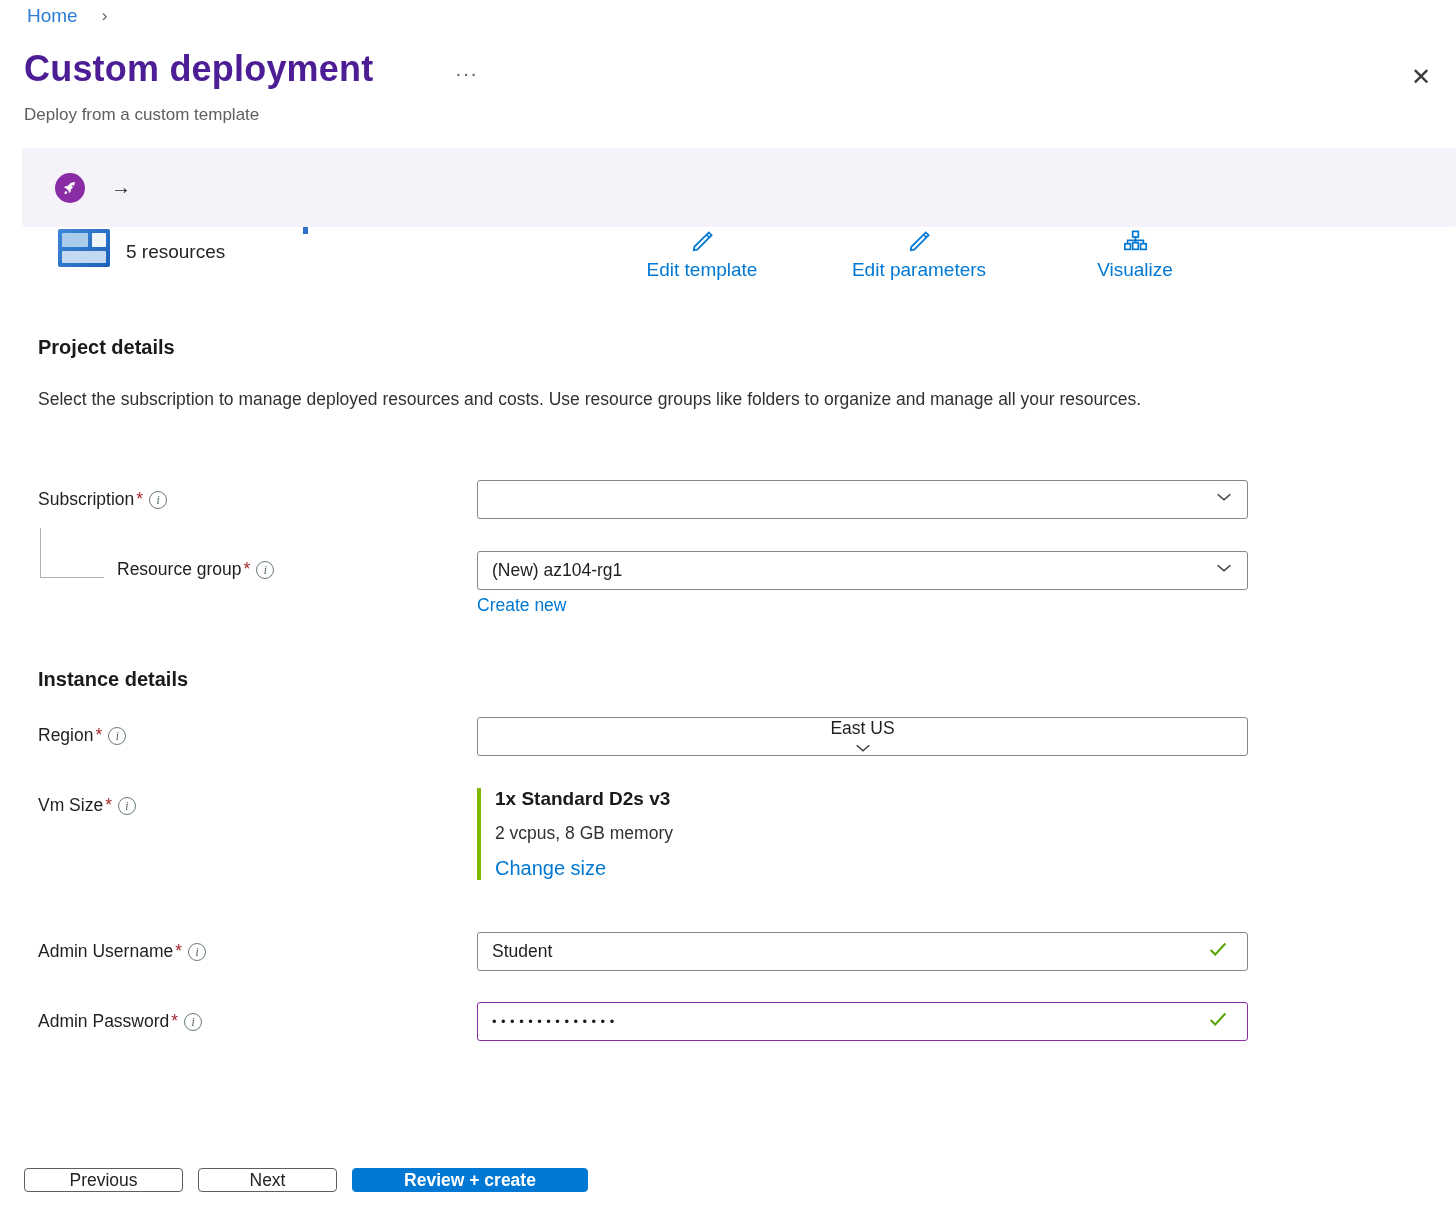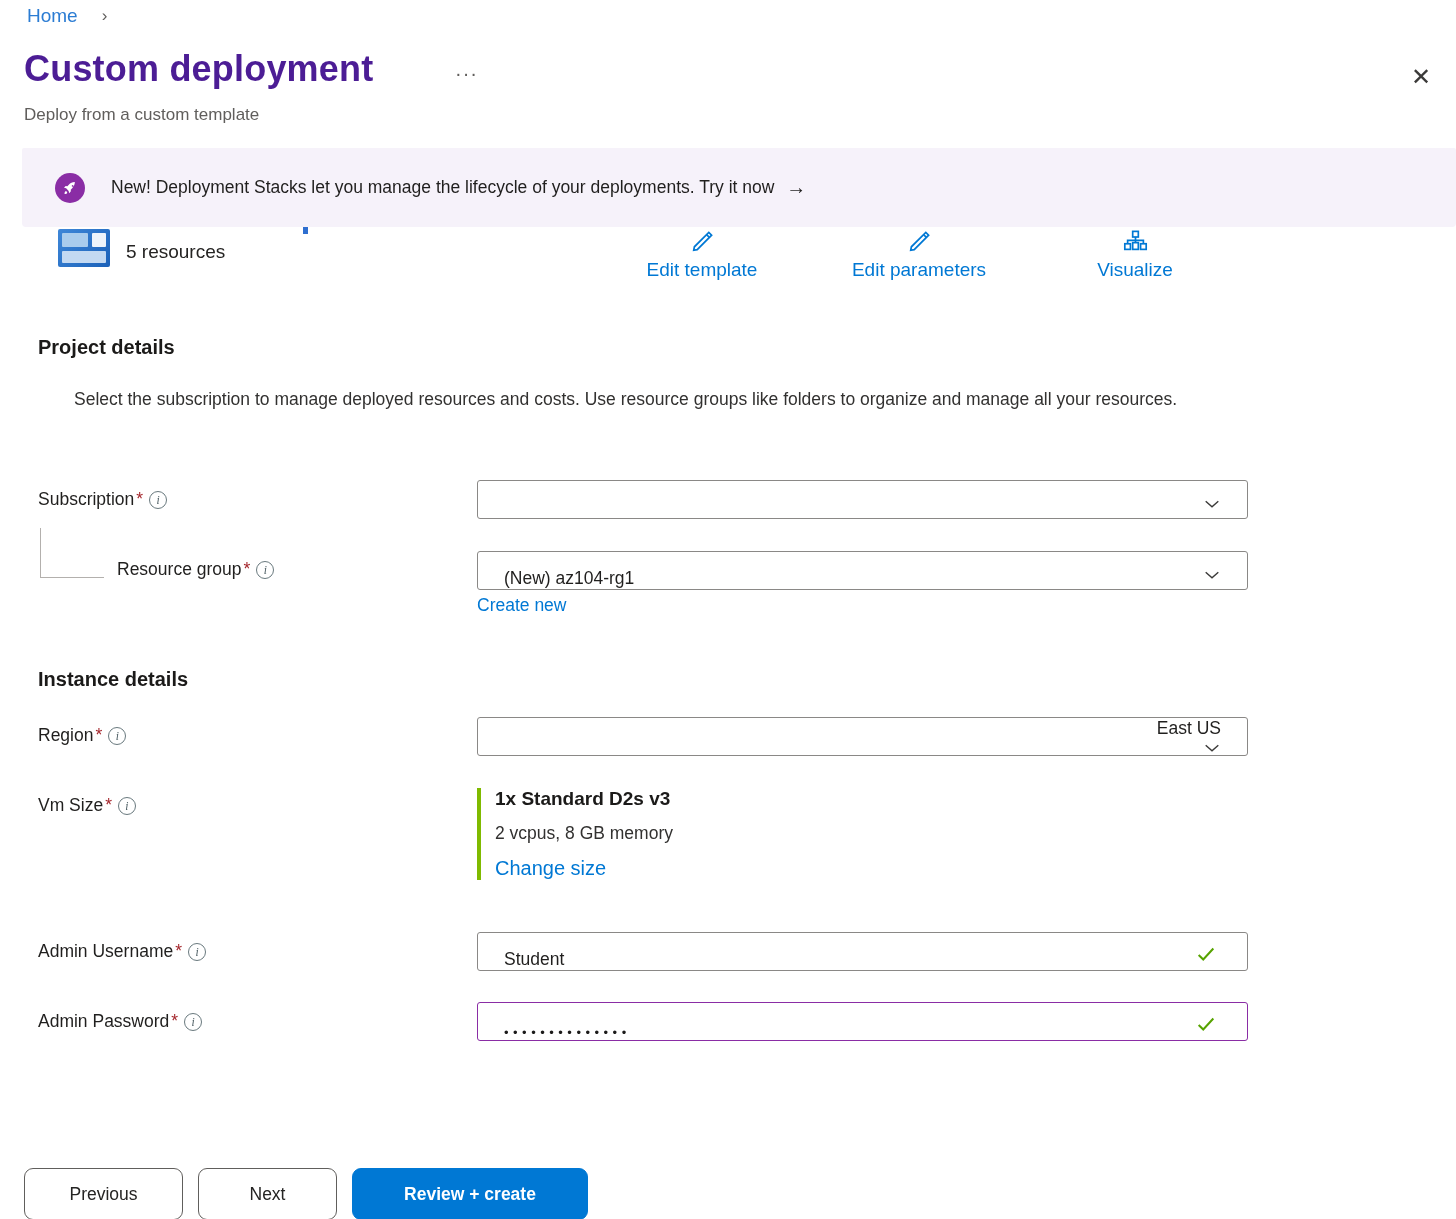--- a/index.html
+++ b/index.html
@@ -56,34 +56,34 @@
   .action-link svg { display: block; }
   .action-label { color: #0078d4; font-size: 19px; }
   .act-1 { left: 597px; }
   .act-2 { left: 814px; }
   .act-3 { left: 1030px; }
 
   
   .section-heading { font-size: 20px; font-weight: 600; color: #1b1a19; text-align: right; }
   .h-project { left: 38px; top: 336px; }
   .h-instance { left: 38px; top: 668px; }
-  .section-desc { left: 38px; top: 384px; width: 1160px; font-size: 17.5px; line-height: 31px; color: #323130; margin-left: 36px; }
+  .section-desc { left: 38px; top: 384px; width: 1160px; font-size: 17.5px; line-height: 31px; color: #323130; }
 
   
   .field-label { font-size: 17.5px; color: #201f1e; display: flex; align-items: center; gap: 0; }
   .req { color: #a4262c; margin-left: 2px; }
   .info-icon {
     width: 18px; height: 18px; border: 1px solid #69797e; border-radius: 50%;
     color: #4a5b61; font-size: 11.5px; font-family: "Liberation Serif", serif; font-style: italic;
     display: inline-flex; align-items: center; justify-content: center; margin-left: 6px; cursor: pointer;
   }
   .control {
     left: 477px; width: 771px; height: 39px;
     border: 1px solid #8a8886; border-radius: 3px; background: #ffffff;
-    display: flex; align-items: flex-end; padding: 0 26px;
+    display: flex; align-items: center; padding: 0 14px;
     font-size: 17.5px; color: #201f1e; cursor: pointer;
   }
   .control .spacer { flex: 1; }
   .chevron { flex: 0 0 auto; }
   .check { flex: 0 0 auto; margin-right: 4px; }
 
   .lbl-subscription { left: 38px; top: 489px; }
   .ctl-subscription { top: 480px; }
 
   .connector-v { left: 40px; top: 528px; width: 1px; height: 50px; background: #b3b0ad; }
@@ -103,21 +103,21 @@
   .vm-change { font-size: 20px; color: #0078d4; cursor: pointer; text-decoration: none; }
 
   .lbl-username { left: 38px; top: 941px; }
   .ctl-username { top: 932px; cursor: text; }
   .lbl-password { left: 38px; top: 1011px; }
   .ctl-password { top: 1002px; border: 1px solid #8a2da5; cursor: text; }
   .password-dots { font-size: 13px; letter-spacing: 4.5px; color: #1b1a19; }
 
   
   .btn {
-    top: 1168px; height: 52px; border-radius: 9px; font-size: 17.5px;
+    top: 1168px; height: 24px; border-radius: 4px; font-size: 17.5px;
     display: flex; align-items: center; justify-content: center; cursor: pointer;
     font-family: inherit;
   }
   .btn-outline { background: #ffffff; border: 1px solid #605e5c; color: #252423; }
   .btn-primary { background: #0078d4; border: 1px solid #0078d4; color: #ffffff; font-weight: 700; }
   .btn-previous { left: 24px; width: 159px; }
   .btn-next { left: 198px; width: 139px; }
   .btn-review { left: 352px; width: 236px; }
 </style>
 </head>
@@ -133,21 +133,20 @@
 <span class="abs close-btn">✕</span>
 <div class="abs page-subtitle">Deploy from a custom template</div>
 
 <div class="abs banner">
   <span class="banner-icon">
     <svg width="16" height="16" viewBox="0 0 24 24" fill="#ffffff">
       <path d="M19 3c-3.5.3-6.4 1.6-8.8 4L8 9.2 5.5 9 3 11.5l3.2.8L10 16.5l.8 3.2L13.3 17l-.2-2.5 2.2-2.2C17.7 9.9 19 7 19.3 3.5L19 3zM14.8 8.2a1.3 1.3 0 1 1 1.8 1.8 1.3 1.3 0 0 1-1.8-1.8zM4.5 17.5c.8-.8 2-.8 2.7 0 .8.8.8 2 0 2.7-.6.6-3.4.9-3.4.9s.1-2.9.7-3.6z"></path>
     </svg>
   </span>
   <span class="banner-text">
-    <span>New! Deployment Stacks let you manage the lifecycle of your deployments. Try it now</span>
     <span class="banner-arrow">→</span>
   </span>
 </div>
 
 <div class="abs artifact"></div>
 
 <div class="abs template-icon">
   <div class="ti-top">
       <div class="ti-a"></div>
       <div class="ti-b"></div>

